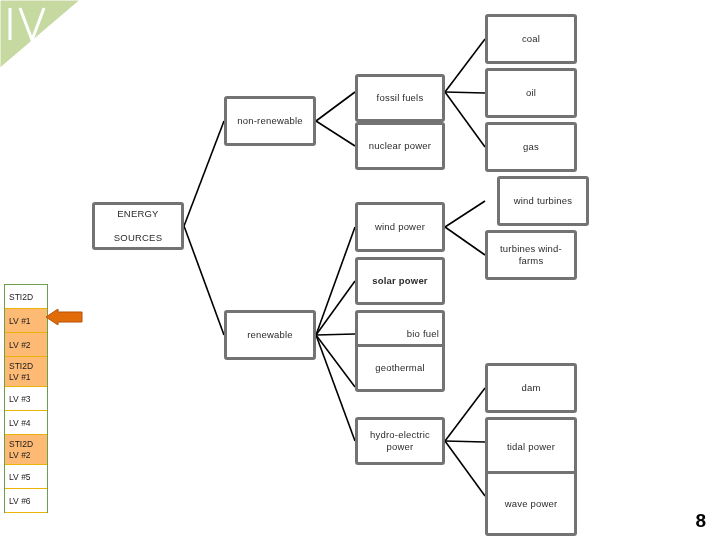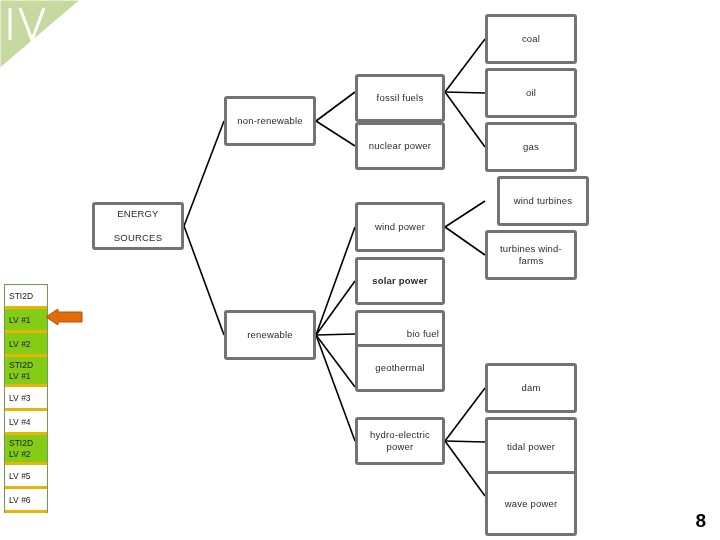--- a/index.html
+++ b/index.html
@@ -58,31 +58,31 @@
     position: absolute;
     left: 4px;
     top: 284px;
     width: 44px;
     border: 1px solid #6f9e4a;
     border-bottom: none;
     box-sizing: border-box;
   }
   .legend-row {
     box-sizing: border-box;
-    border-bottom: 3px solid #eab308;
+    border-bottom: 1px solid #eab308;
     height: 24px;
     display: flex;
     align-items: center;
     padding-left: 4px;
     font-size: 8.5px;
     color: #1a1a1a;
     background: #ffffff;
     position: relative;
   }
-  .legend-row.green { background: #84cc16; }
+  .legend-row.green { background: #fdba74; }
   .legend-row.two-line {
     height: 30px;
     flex-direction: column;
     align-items: flex-start;
     justify-content: center;
     line-height: 1.25;
   }
 
   
   .legend-arrow {

